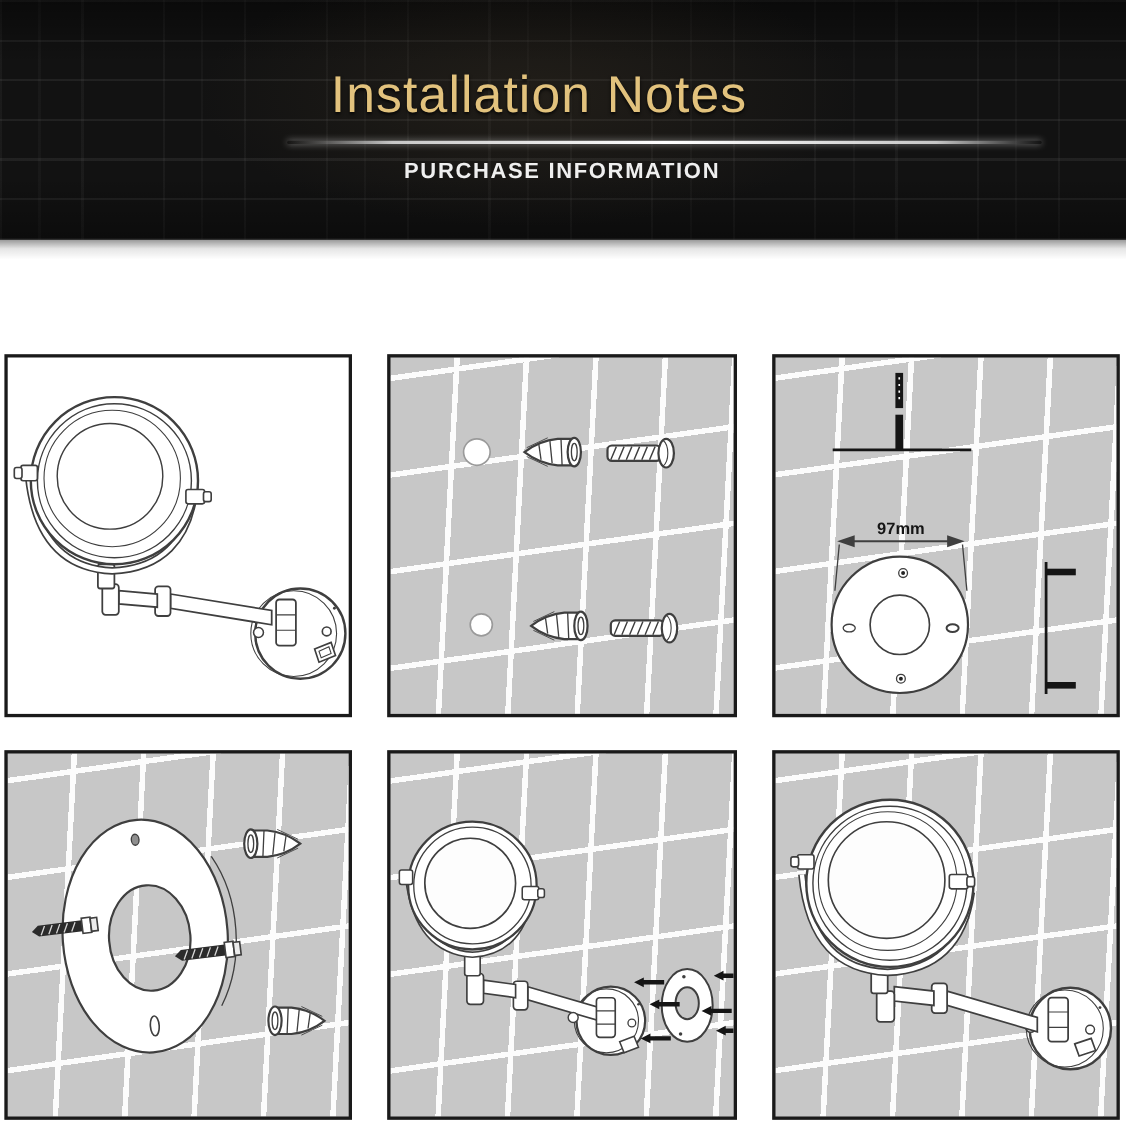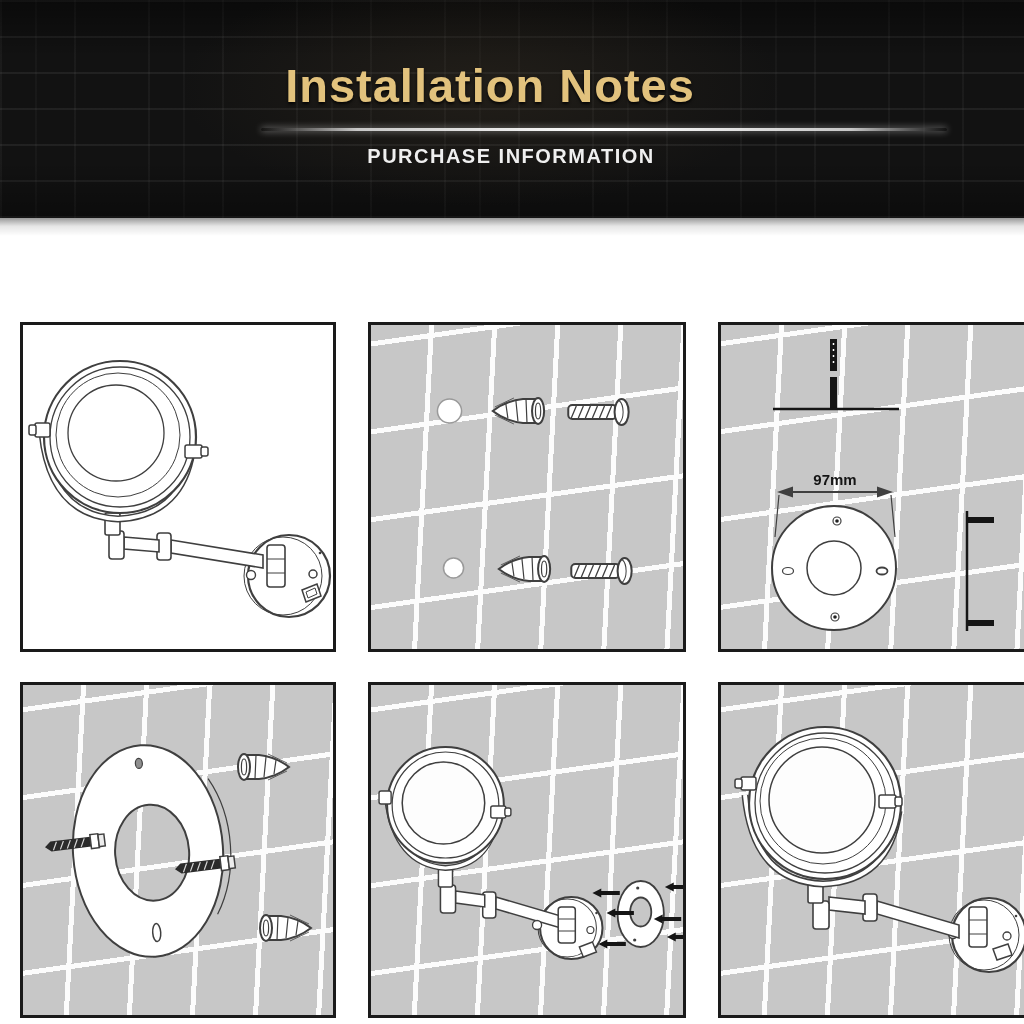--- a/index.html
+++ b/index.html
@@ -15,42 +15,42 @@
     background-color:#121212;
     background-image:
       radial-gradient(ellipse 430px 170px at 47% 40%, rgba(70,58,40,0.30), rgba(0,0,0,0) 70%),
       linear-gradient(180deg, rgba(0,0,0,0.45), rgba(0,0,0,0) 26%, rgba(0,0,0,0) 74%, rgba(0,0,0,0.35)),
       repeating-linear-gradient(0deg, rgba(120,120,120,0.15) 0 2px, rgba(0,0,0,0) 2px 36px),
       repeating-linear-gradient(90deg, rgba(110,110,110,0.10) 0 2px, rgba(0,0,0,0) 2px 74px),
       repeating-linear-gradient(90deg, rgba(0,0,0,0) 0 35px, rgba(105,105,105,0.08) 35px 37px, rgba(0,0,0,0) 37px 148px);
   }
   .hero-title{
     position:absolute;left:490px;top:58px;transform:translateX(-50%);
-    margin:0;font-size:47px;font-weight:bold;letter-spacing:1px;
+    margin:0;font-size:47px;font-weight:normal;letter-spacing:1px;
     color:#e2c27d;white-space:nowrap;
     text-shadow:0 2px 3px rgba(0,0,0,0.8);
   }
   .hero-divider{
     position:absolute;left:261px;top:128px;width:686px;height:3px;border-radius:2px;
     background:linear-gradient(90deg, rgba(255,255,255,0) 0, rgba(230,230,230,0.85) 14%, #ffffff 50%, rgba(230,230,230,0.85) 86%, rgba(255,255,255,0) 100%);
     box-shadow:0 0 7px rgba(255,255,255,0.55);
   }
   .hero-subtitle{
     position:absolute;left:511px;top:145px;transform:translateX(-50%);
     font-size:20px;font-weight:700;letter-spacing:1.5px;color:#efefef;white-space:nowrap;
   }
   .hero-shadow{height:18px;background:linear-gradient(180deg, rgba(0,0,0,0.40), rgba(0,0,0,0.10) 45%, rgba(0,0,0,0));}
 
   
   .panels{
     display:grid;
     grid-template-columns:316px 318px 316px;
     grid-template-rows:330px 336px;
     gap:30px 32px;
-    padding:0 8px 6px 20px;
+    padding:0 8px 6px 4px;
     margin-top:86px;
   }
   .panel{
     position:relative;border:3px solid #1a1a1a;box-sizing:border-box;overflow:hidden;
     background:#ffffff;
   }
   .panel--tiles{
     background-color:#c7c7c7;
     background-image:
       repeating-linear-gradient(93deg, rgba(0,0,0,0) 0 58px, #fcfcfc 58px 63px),

